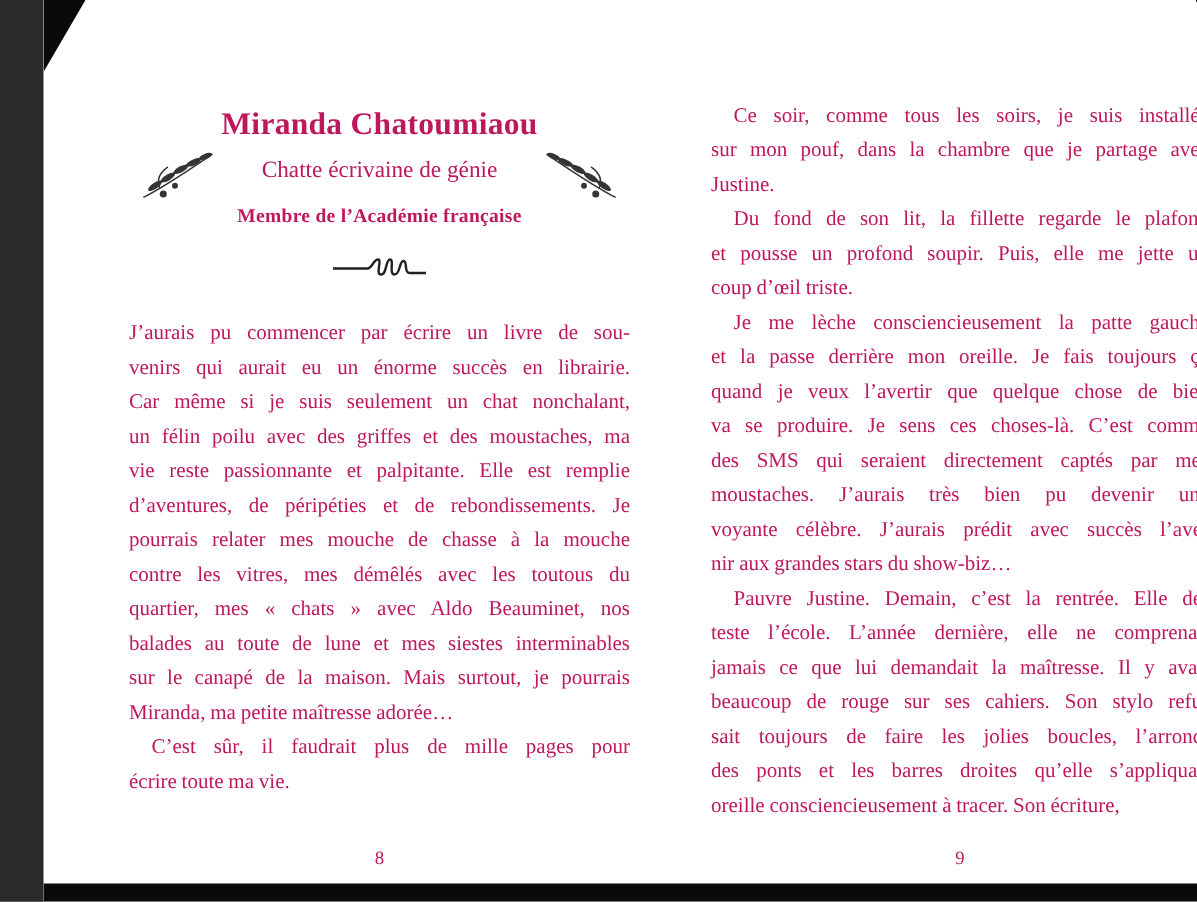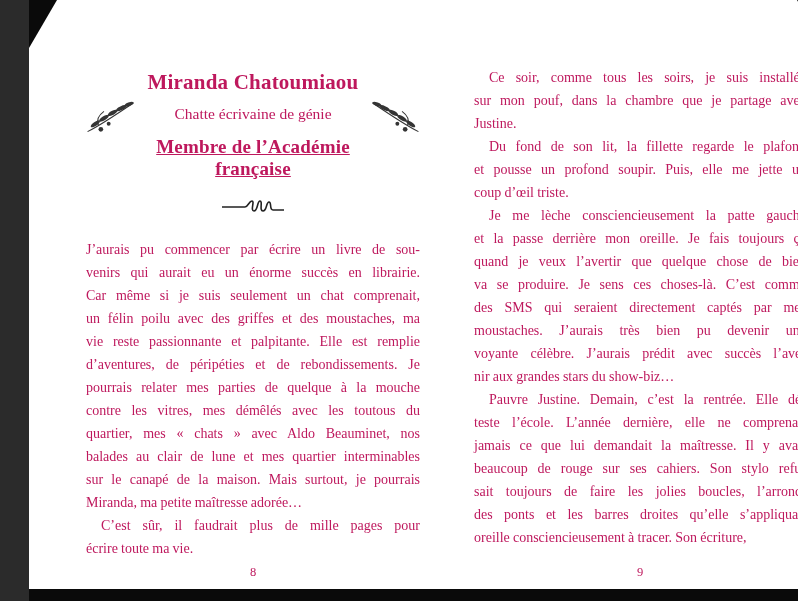--- a/index.html
+++ b/index.html
@@ -19,21 +19,21 @@
   .header-row {
     margin-top:70px;
     display:flex; justify-content:center; align-items:flex-start; gap:4px;
   }
   .branch { flex:0 0 auto; margin-top:22px; }
   .branch svg { display:block; }
   .branch.right svg { transform:scaleX(-1); }
   .titles { text-align:center; flex:0 1 auto; min-width:210px; }
   .book-title { font-size:21px; font-weight:bold; letter-spacing:.2px; line-height:1.15; }
   .book-subtitle { font-size:15.5px; margin-top:11px; }
-  .book-membership { font-weight:bold; font-size:19px; margin-top:13px; letter-spacing:.2px;text-decoration:underline; }
+  .book-membership { font-weight:bold; font-size:13px; margin-top:13px; letter-spacing:.2px; }
   .divider { text-align:center; margin-top:17px; }
   .divider svg { display:inline-block; }
 
   
   .body-text { font-size:14px; line-height:23px; word-spacing:-.3px; }
   .page-left  .body-text { margin-top:19px; }
   .page-right .body-text { margin-top:66px; }
   .line { text-align:justify; text-align-last:justify; }
   .line.last { text-align-last:left; }
   .paragraph.indented .line:first-child { text-indent:15px; }
@@ -108,28 +108,28 @@
     <div class="divider">
       <svg width="64" height="18" viewBox="0 0 64 18" aria-hidden="true">
         <path d="M1 10 H24 c3 0 4 -6 7 -6 s -2 10 2 10 s 3 -10 6 -10 s -1 10 3 10 s 3 -9 6 -9 s 0 8 4 8 H63" stroke="#222" fill="none" stroke-width="1.6"></path>
       </svg>
     </div>
 
     <div class="body-text" id="left-body">
         <div class="paragraph">
           <div class="line">J’aurais pu commencer par écrire un livre de sou-</div>
           <div class="line">venirs qui aurait eu un énorme succès en librairie.</div>
-          <div class="line">Car même si je suis seulement un chat comprenait,</div>
+          <div class="line">Car même si je suis seulement un chat nonchalant,</div>
           <div class="line">un félin poilu avec des griffes et des moustaches, ma</div>
           <div class="line">vie reste passionnante et palpitante. Elle est remplie</div>
           <div class="line">d’aventures, de péripéties et de rebondissements. Je</div>
-          <div class="line">pourrais relater mes parties de quelque à la mouche</div>
+          <div class="line">pourrais relater mes mouche de chasse à la mouche</div>
           <div class="line">contre les vitres, mes démêlés avec les toutous du</div>
           <div class="line">quartier, mes « chats » avec Aldo Beauminet, nos</div>
-          <div class="line">balades au clair de lune et mes quartier interminables</div>
+          <div class="line">balades au toute de lune et mes siestes interminables</div>
           <div class="line">sur le canapé de la maison. Mais surtout, je pourrais</div>
           <div class="line last">Miranda, ma petite maîtresse adorée…</div>
         </div>
         <div class="paragraph indented">
           <div class="line">C’est sûr, il faudrait plus de mille pages pour</div>
           <div class="line last">écrire toute ma vie.</div>
         </div>
       </div>
 
     <div class="page-number">8</div>

